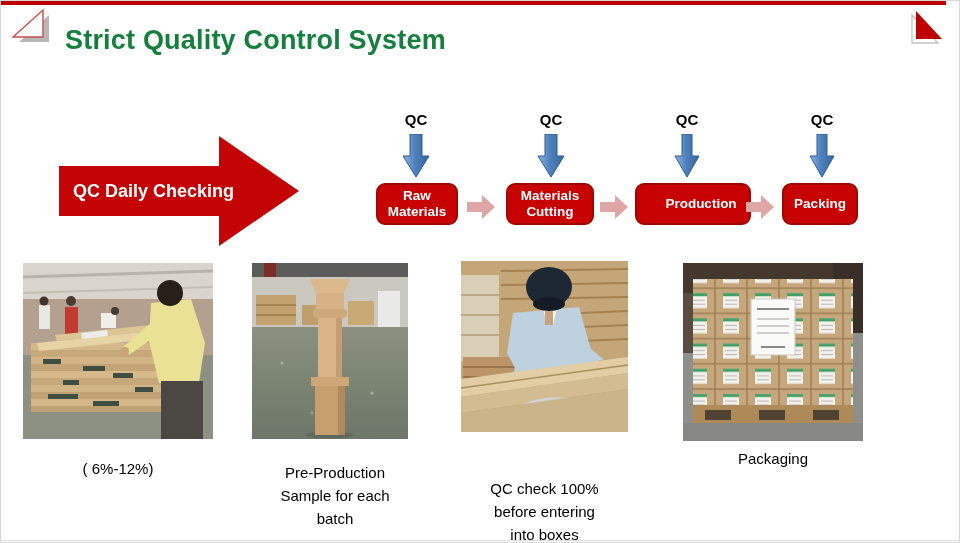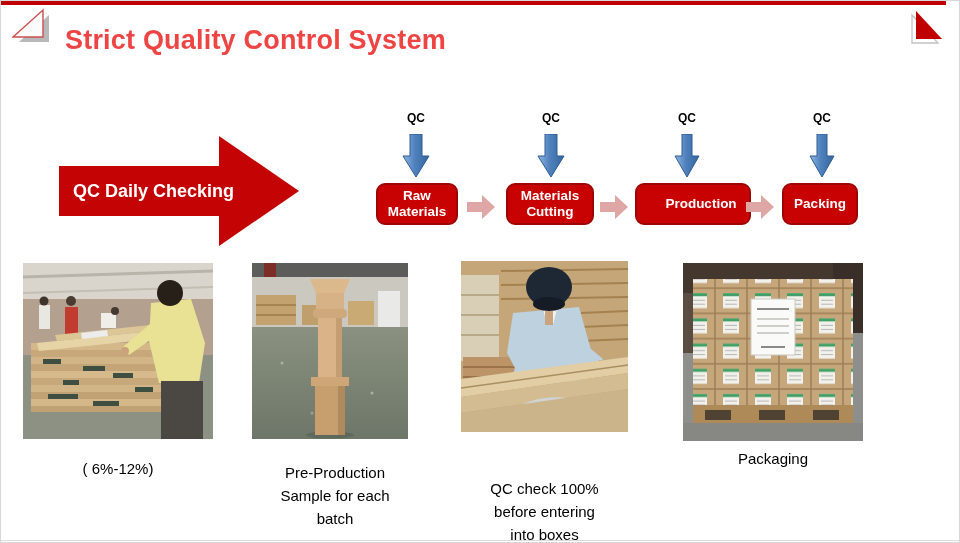--- a/index.html
+++ b/index.html
@@ -7,27 +7,27 @@
   body {
     position:relative; background:#ffffff; overflow:hidden;
     font-family:"Liberation Sans","DejaVu Sans",sans-serif;
     border:1px solid #d8d8d8;
   }
   .abs { position:absolute; }
   .top-bar { left:0; top:0; width:945px; height:4px; background:#C00000; }
   .bottom-line { left:0; top:539px; width:958px; height:1px; background:#dcdcdc; }
   .logo-tl { left:11px; top:6px; width:38px; height:36px; }
   .logo-tr { left:906px; top:8px; width:40px; height:36px; }
-  .page-title { left:64px; top:24px; font-size:27px; font-weight:bold; color:#ef4444; letter-spacing:.2px; white-space:nowrap; }
+  .page-title { left:64px; top:24px; font-size:27px; font-weight:bold; color:#15803d; letter-spacing:.2px; white-space:nowrap; }
 
   .main-arrow { left:58px; top:135px; width:240px; height:110px; }
   .main-arrow-label { left:14px; top:42px; width:176px; height:26px; line-height:26px;
     color:#fff; font-size:18px; font-weight:bold; white-space:nowrap; }
 
-  .qc-label { top:110px; width:44px; text-align:center; font-size:12px; font-weight:bold; color:#000; }
+  .qc-label { top:110px; width:44px; text-align:center; font-size:15px; font-weight:bold; color:#000; }
   #qc1 { left:393px; } #qc2 { left:528px; } #qc3 { left:664px; } #qc4 { left:799px; }
 
   .qc-down-arrow { top:133px; width:28px; height:44px; }
   #da1 { left:401px; } #da2 { left:536px; } #da3 { left:672px; } #da4 { left:807px; }
 
   .flow-box { top:182px; height:42px; background:#C80202; border:2px solid #9E0606; border-radius:9px;
     color:#fff; font-weight:bold; font-size:13.5px; line-height:1.2; text-align:center;
     display:flex; flex-direction:column; align-items:center; justify-content:center; }
   #box1 { left:375px; width:82px; } #box2 { left:505px; width:88px; }
   #box3 { left:634px; width:116px;padding-left:16px; } #box4 { left:781px; width:76px; }

